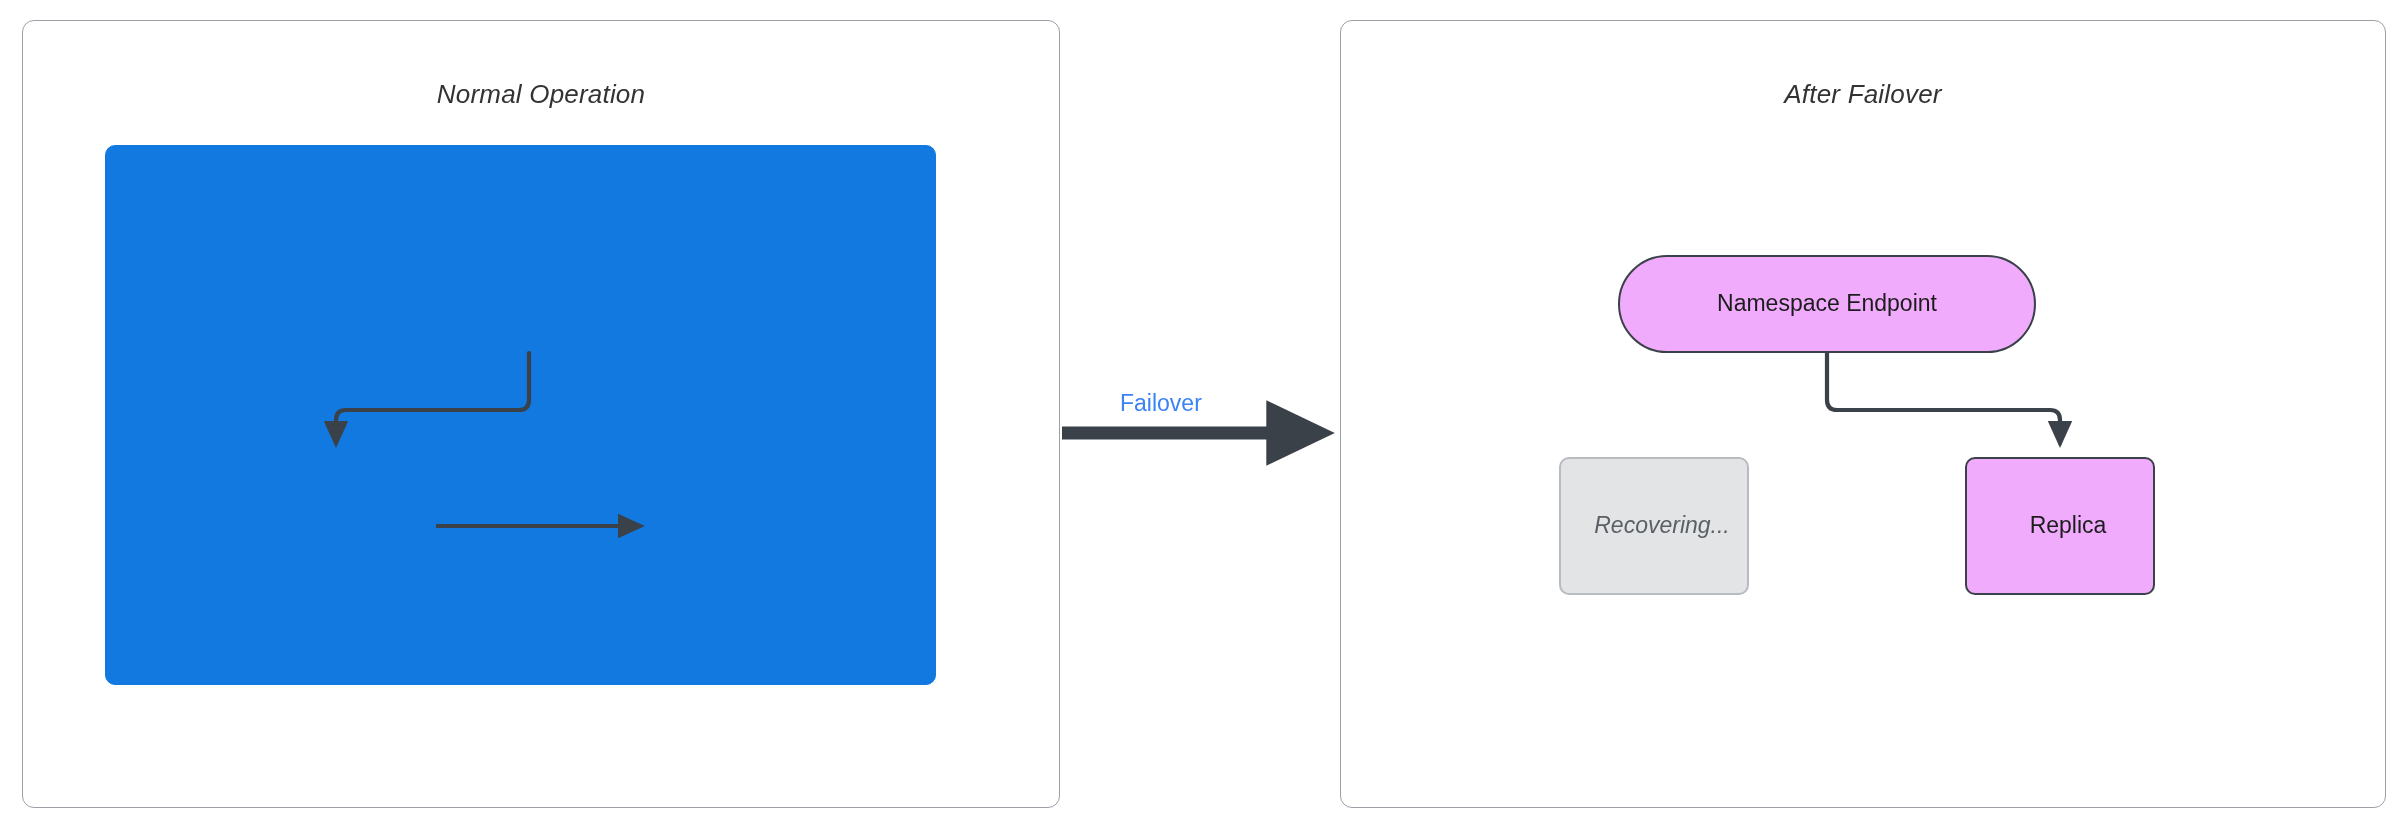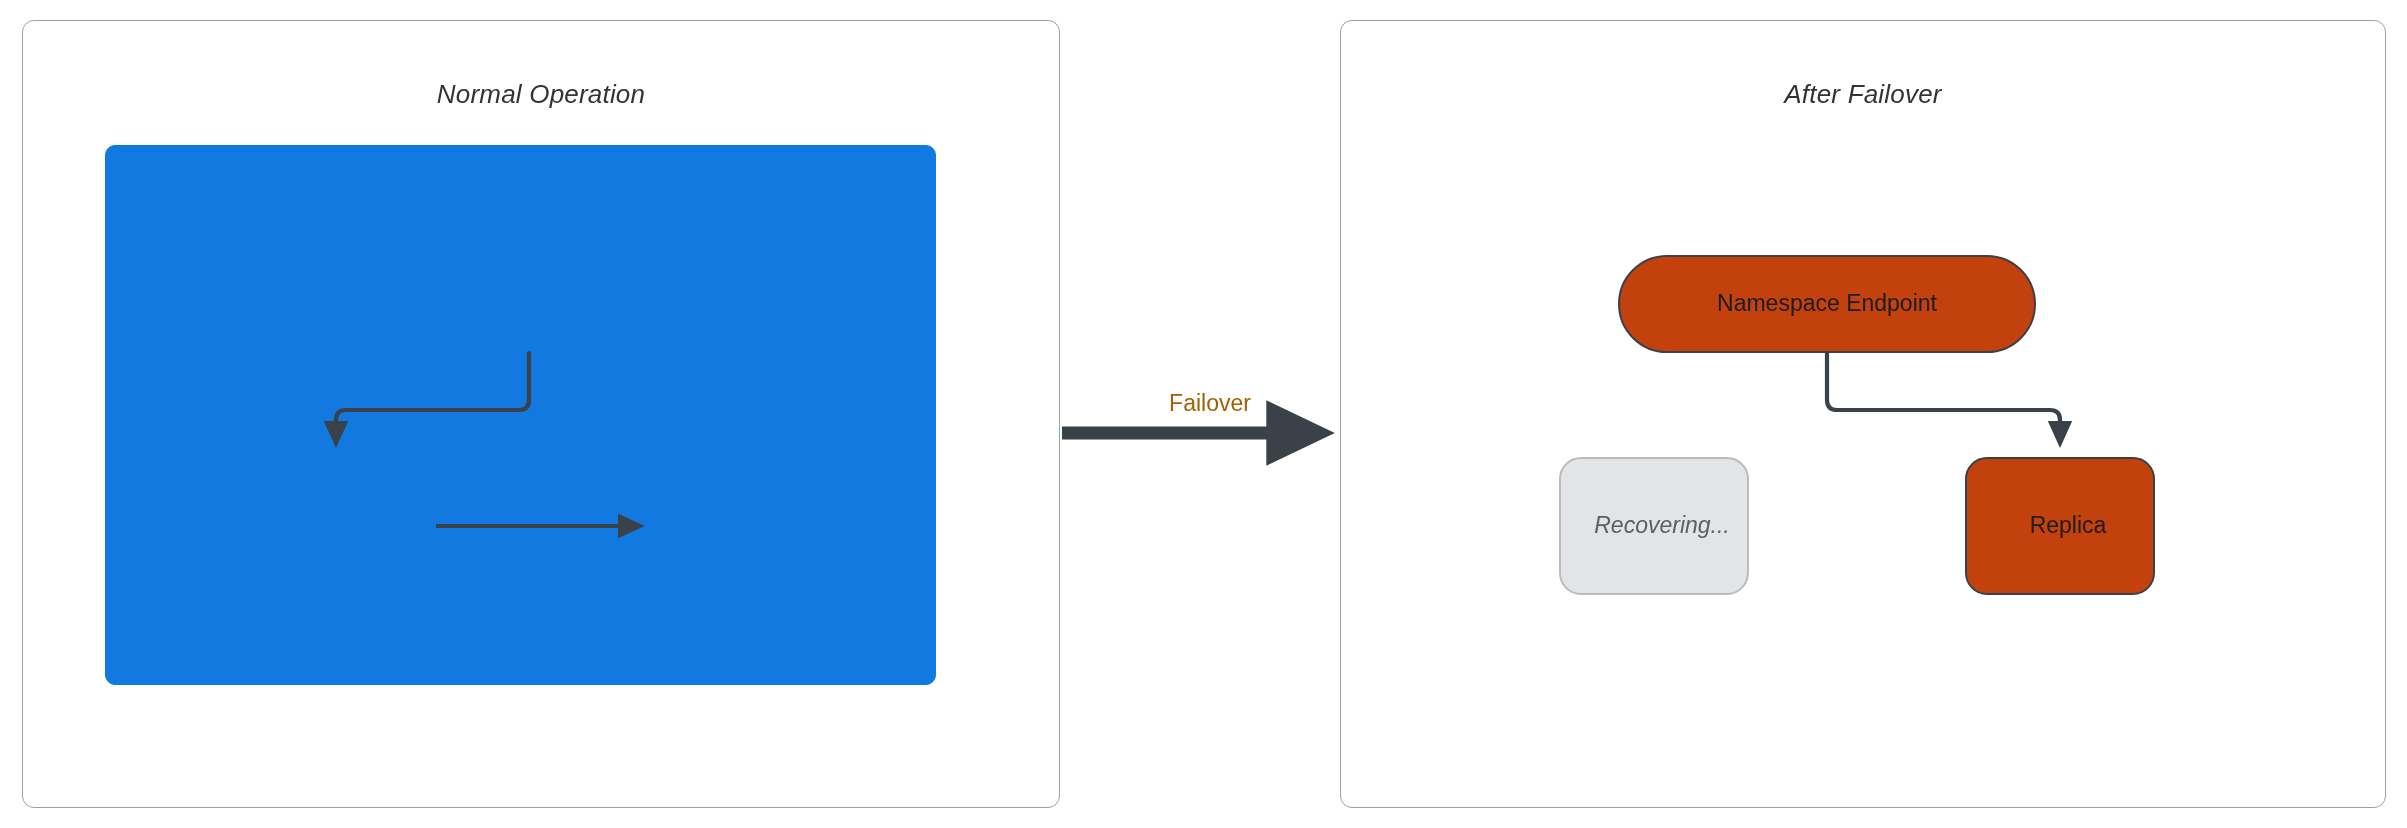--- a/index.html
+++ b/index.html
@@ -57,32 +57,32 @@
   #cluster-right { left: 110px; top: 145px; width: 826px; height: 540px; }
 
   
   .node {
     position: absolute;
     box-sizing: border-box;
     display: flex;
     align-items: center;
     justify-content: center;
     text-align: center;
-    background: #c2410c;
+    background: #f0abfc;
     border: 2.2px solid #3b4149;
     color: #1c1c1c;
     font-size: 23px;
     line-height: 1.28;
     white-space: pre-line;
   }
   .node.stadium {
     border-radius: 999px;
   }
   .node.boxy {
-    border-radius: 22px;
+    border-radius: 10px;
     padding-left: 16px;
   }
   .node.recovering {
     background: #e2e4e6;
     border-color: #b8bcc0;
     color: #5a6066;
     font-style: italic;
   }
 
   
@@ -101,23 +101,23 @@
     font-size: 20px;
     font-weight: bold;
     color: #ffffff;
     white-space: nowrap;
   }
   #label-data-replication { left: 452px; top: 511px; }
 
   .failover-label {
     position: absolute;
     font-size: 23px;
-    color: #a16207;
+    color: #3b82f6;
     white-space: nowrap;
-    text-align: center;
+    text-align: left;
   }
   #label-failover { left: 1120px; top: 390px; width: 180px; }
 
   
   #connectors {
     position: absolute;
     left: 0; top: 0;
     width: 2407px;
     height: 828px;
     pointer-events: none;

